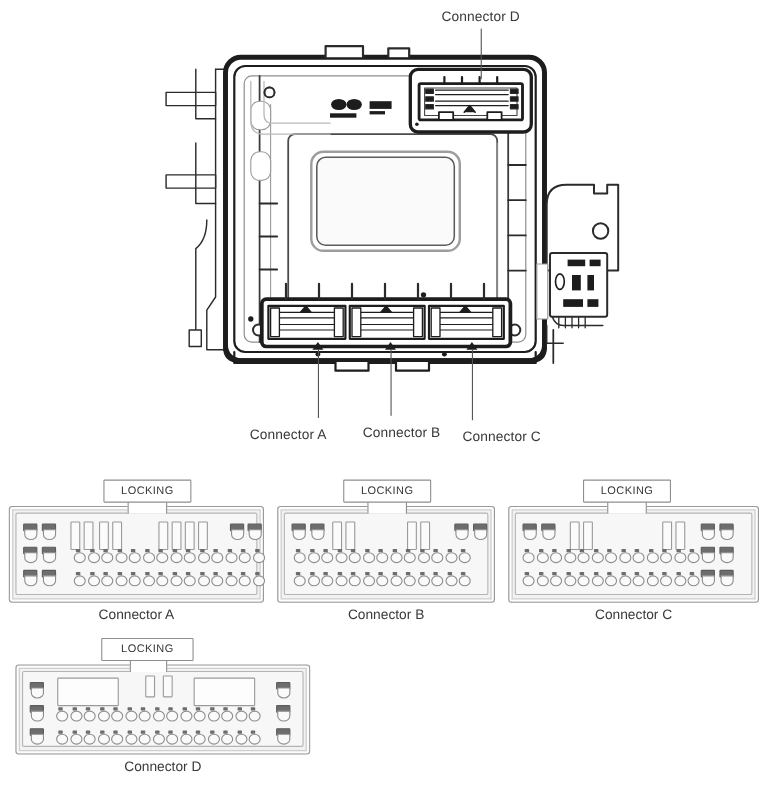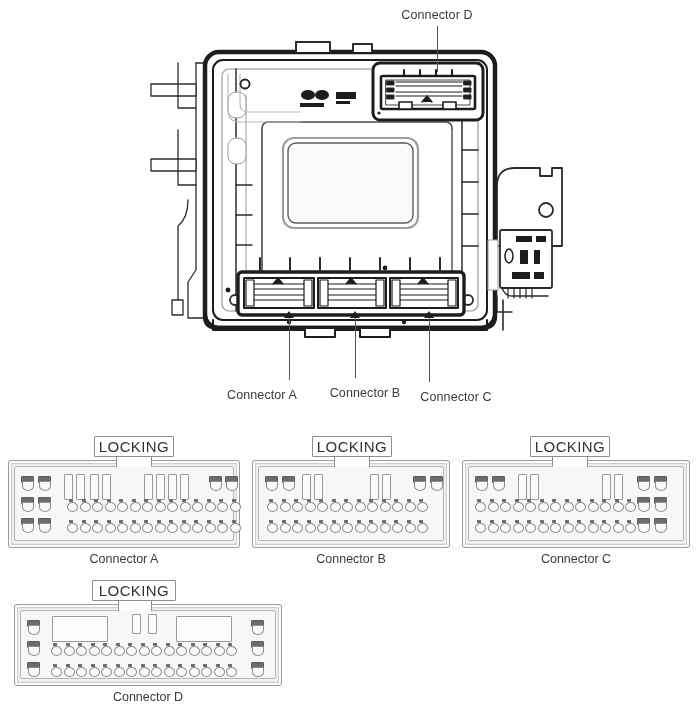--- a/index.html
+++ b/index.html
@@ -22,21 +22,21 @@
   
   .conn{position:absolute;}
   .shell{position:absolute;left:0;top:0;right:0;bottom:0;
          background:#f2f2f2;border:1.6px solid #9a9a9a;border-radius:3px;
          box-shadow:inset 0 0 0 2px #fdfdfd, inset 0 0 0 3.2px #cfcfcf;}
   .inner{position:absolute;left:6px;top:6px;right:6px;bottom:7px;
          background:#f7f7f7;border:1.2px solid #b4b4b4;border-radius:2px;}
   .lockbox{position:absolute;height:19px;background:#fff;
            border:1.3px solid #8e8e8e;border-radius:1px;
            display:flex;align-items:center;justify-content:center;
-           font-size:15px;color:#333;letter-spacing:.4px;z-index:6;}
+           font-size:10px;color:#333;letter-spacing:.4px;z-index:6;}
   .locktab{position:absolute;z-index:5;border:1.3px solid #8e8e8e;background:#fff;}
   .conn-caption{position:absolute;font-size:12.5px;color:#3a3a3a;
                 width:100%;text-align:center;}
 
   
   .pinrow{position:absolute;display:flex;align-items:center;}
   .pin{position:relative;width:11px;height:12px;margin-right:1.5px;}
   .pin .barrel{position:absolute;left:1px;top:4px;width:9px;height:8px;
                border:1.1px solid #8d8d8d;border-radius:50%;background:#fafafa;}
   .pin .tab{position:absolute;left:3.2px;top:1px;width:4px;height:3.4px;

